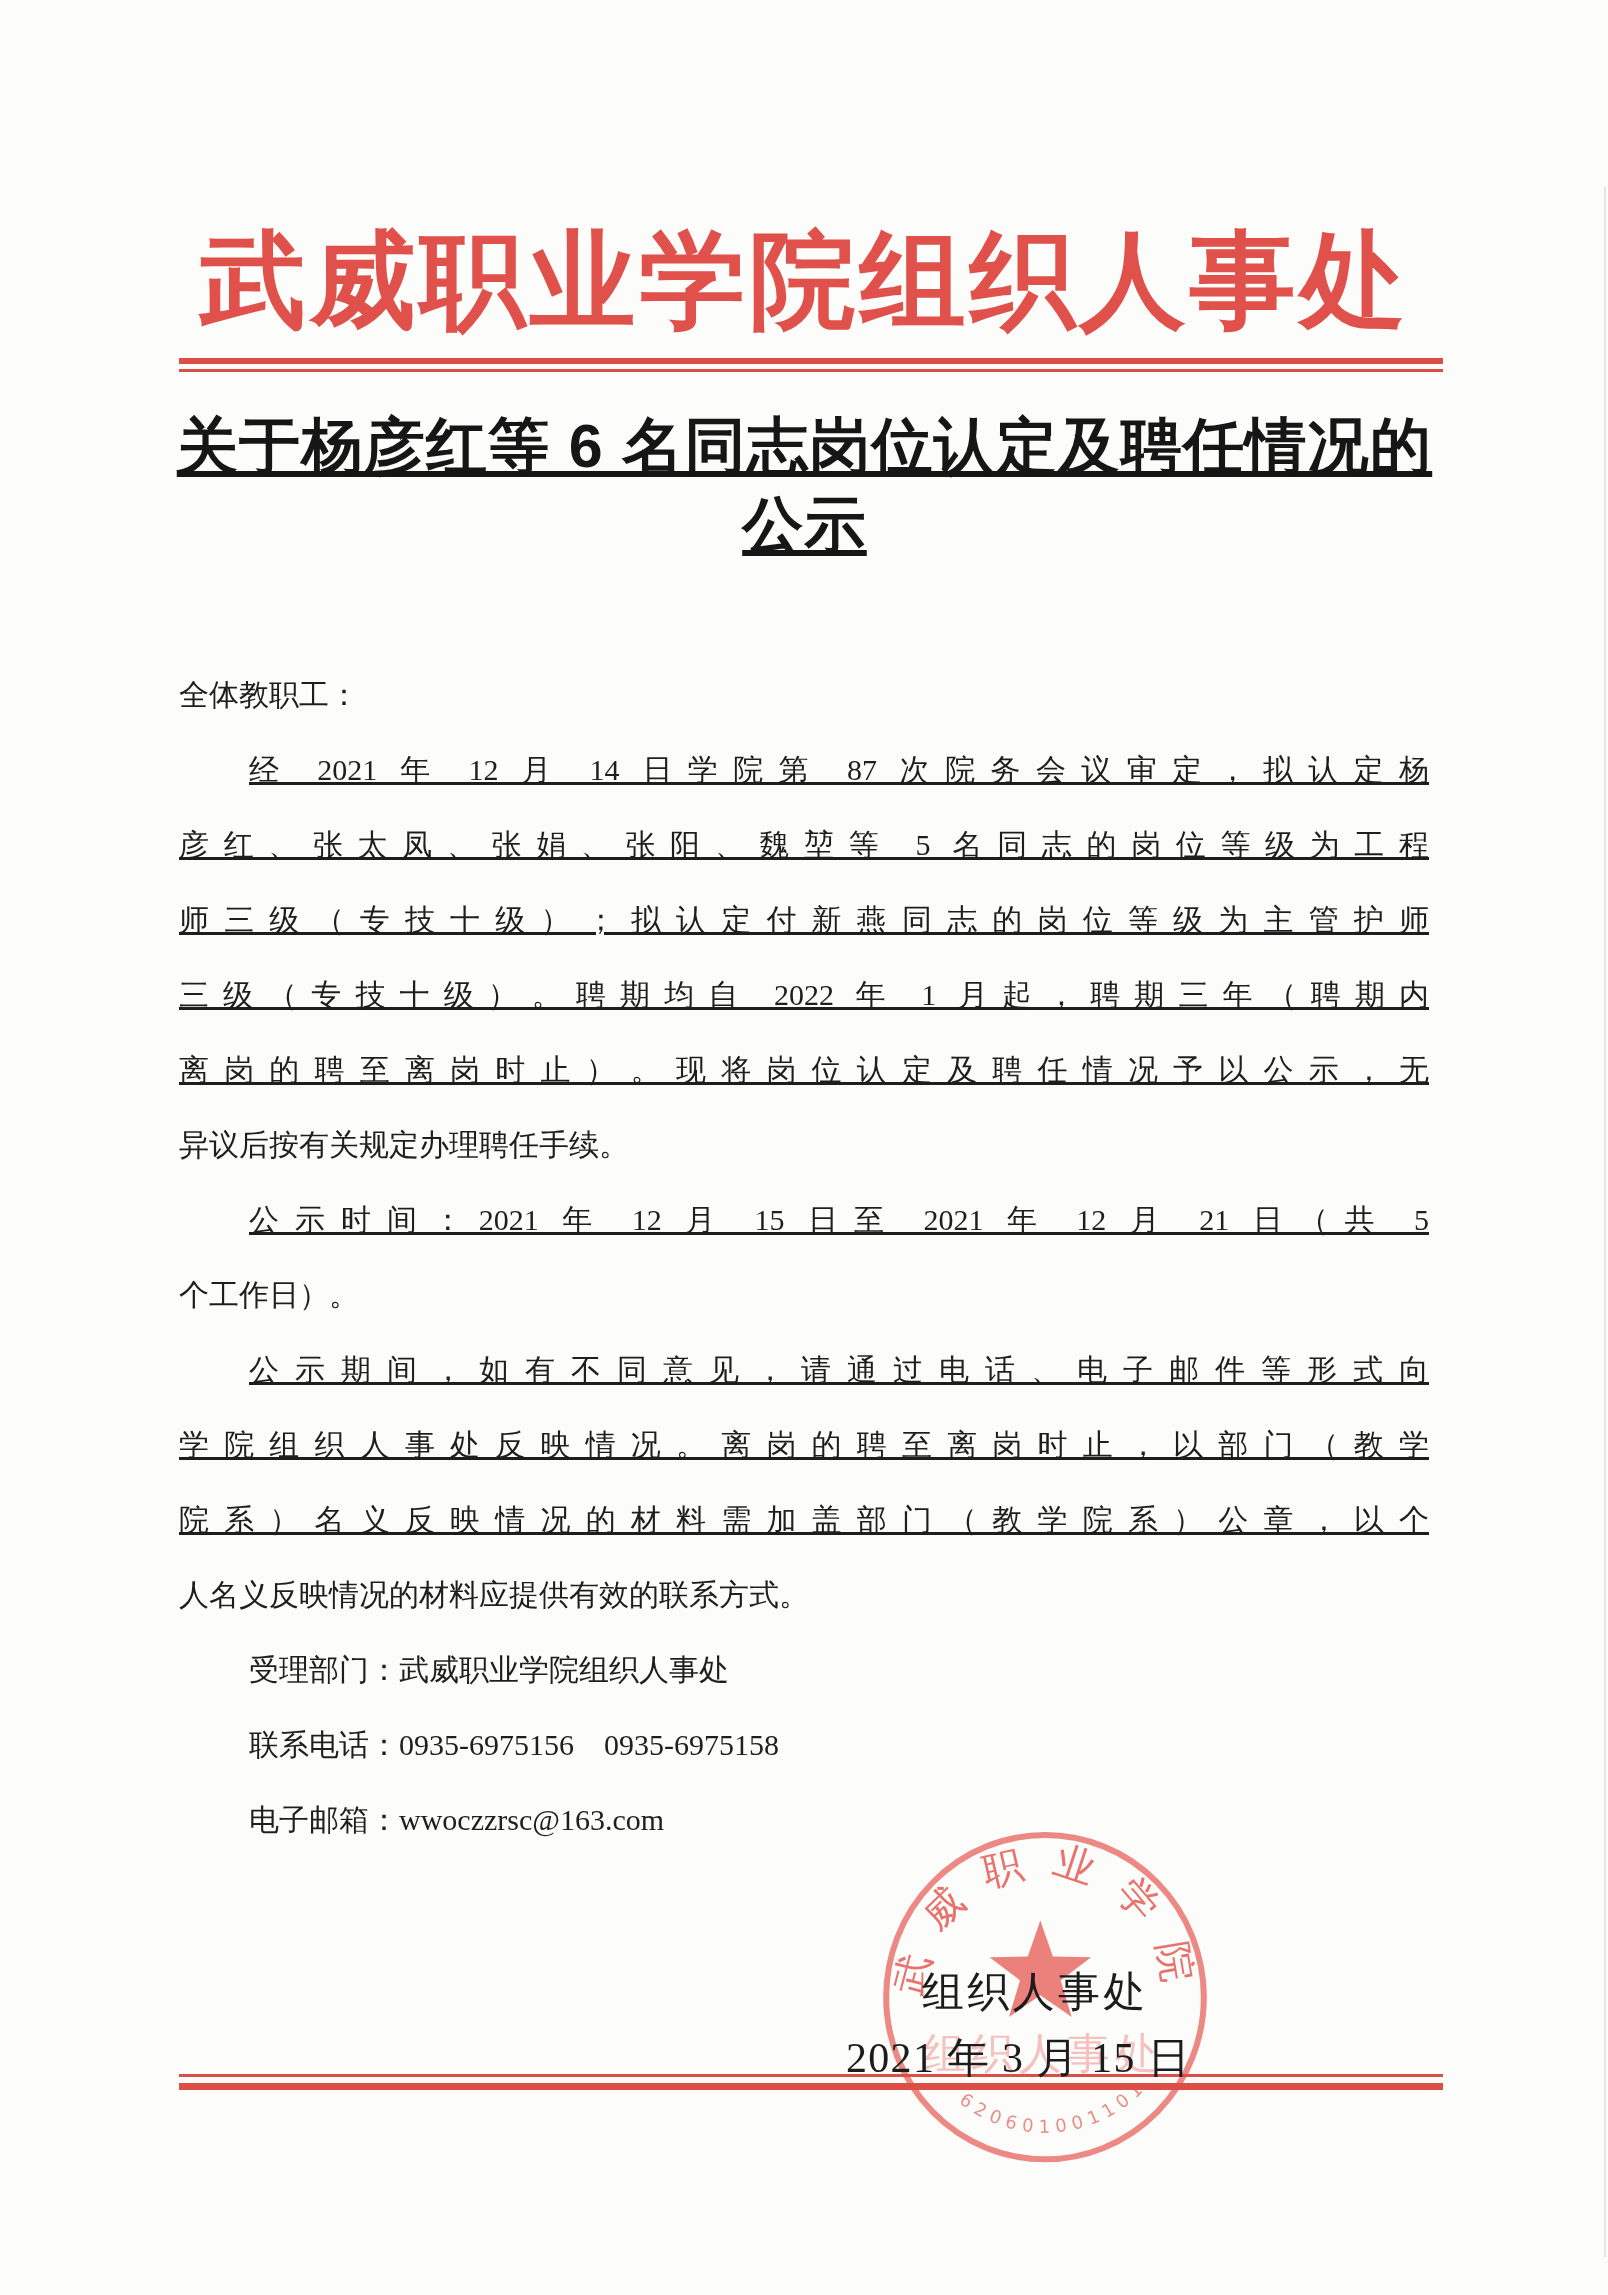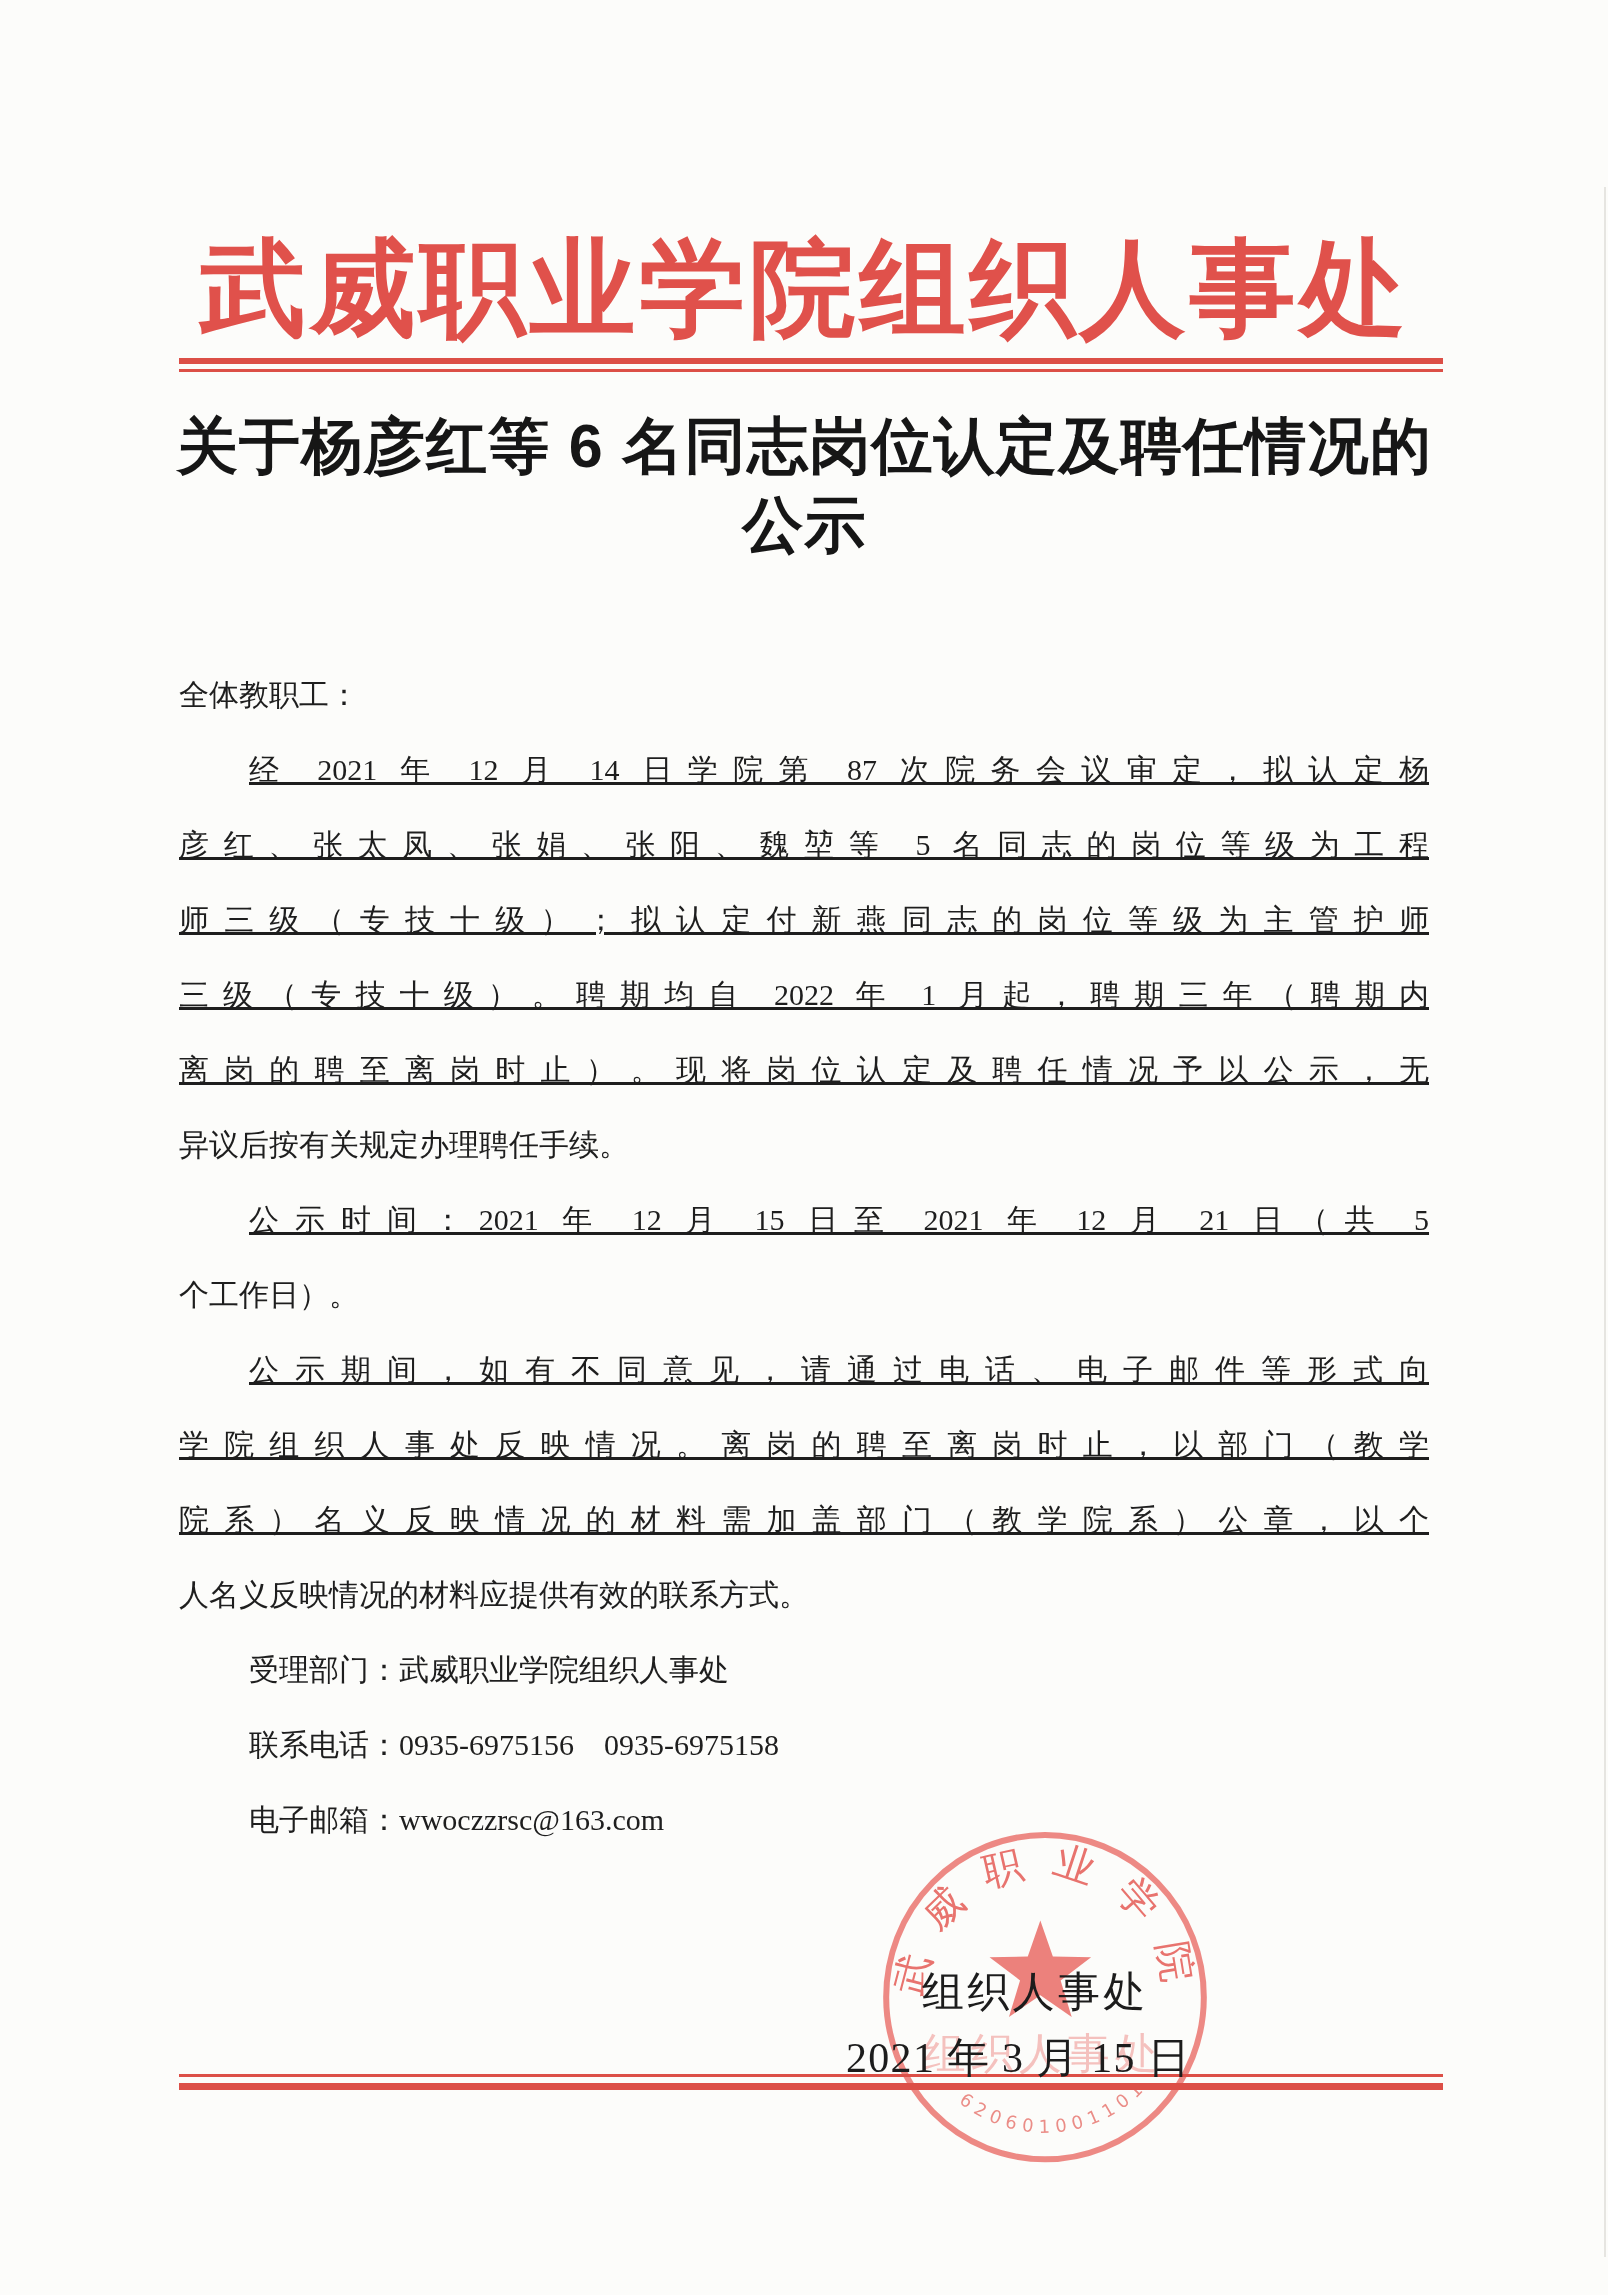--- a/index.html
+++ b/index.html
@@ -7,21 +7,21 @@
     position:relative;
     width:1609px;height:2295px;
     background:#fcfcfa;
     overflow:hidden;
     font-family:"Liberation Serif","DejaVu Serif",serif;
   }
   
   .red-title{
     position:absolute;left:0;top:226px;width:1609px;
     text-align:center;
-    font-family:Liberation Serif, serif;
+    font-family:Liberation Mono, monospace;
     font-weight:700;
     font-size:106px;line-height:127px;
     letter-spacing:4px;
     color:#e0514b;
     white-space:nowrap;
   }
   .rule{position:absolute;left:179px;width:1264px;background:#dc4f47;}
   .rule-h-thick{top:358px;height:6px;}
   .rule-h-thin{top:369px;height:2.7px;}
   .rule-f-thin{top:2074px;height:3.3px;}
@@ -29,20 +29,21 @@
   
   .doc-title{
     position:absolute;left:0;top:407px;width:1609px;
     text-align:center;
     font-family:"Liberation Sans","DejaVu Sans",sans-serif;
     font-weight:700;
     font-size:61px;line-height:79px;
     letter-spacing:1.3px;
     color:#161616;
     white-space:nowrap;
+    text-decoration:underline;
   }
   
   .body-block{
     position:absolute;left:179px;top:657px;width:1250px;
     font-size:30px;line-height:75px;
     color:#1e1e1e;
     font-family:"Liberation Serif","DejaVu Serif",serif;
   }
   .ln{white-space:nowrap;}
   .ln.j{white-space:normal;text-align:justify;text-align-last:justify;text-decoration:underline;}

